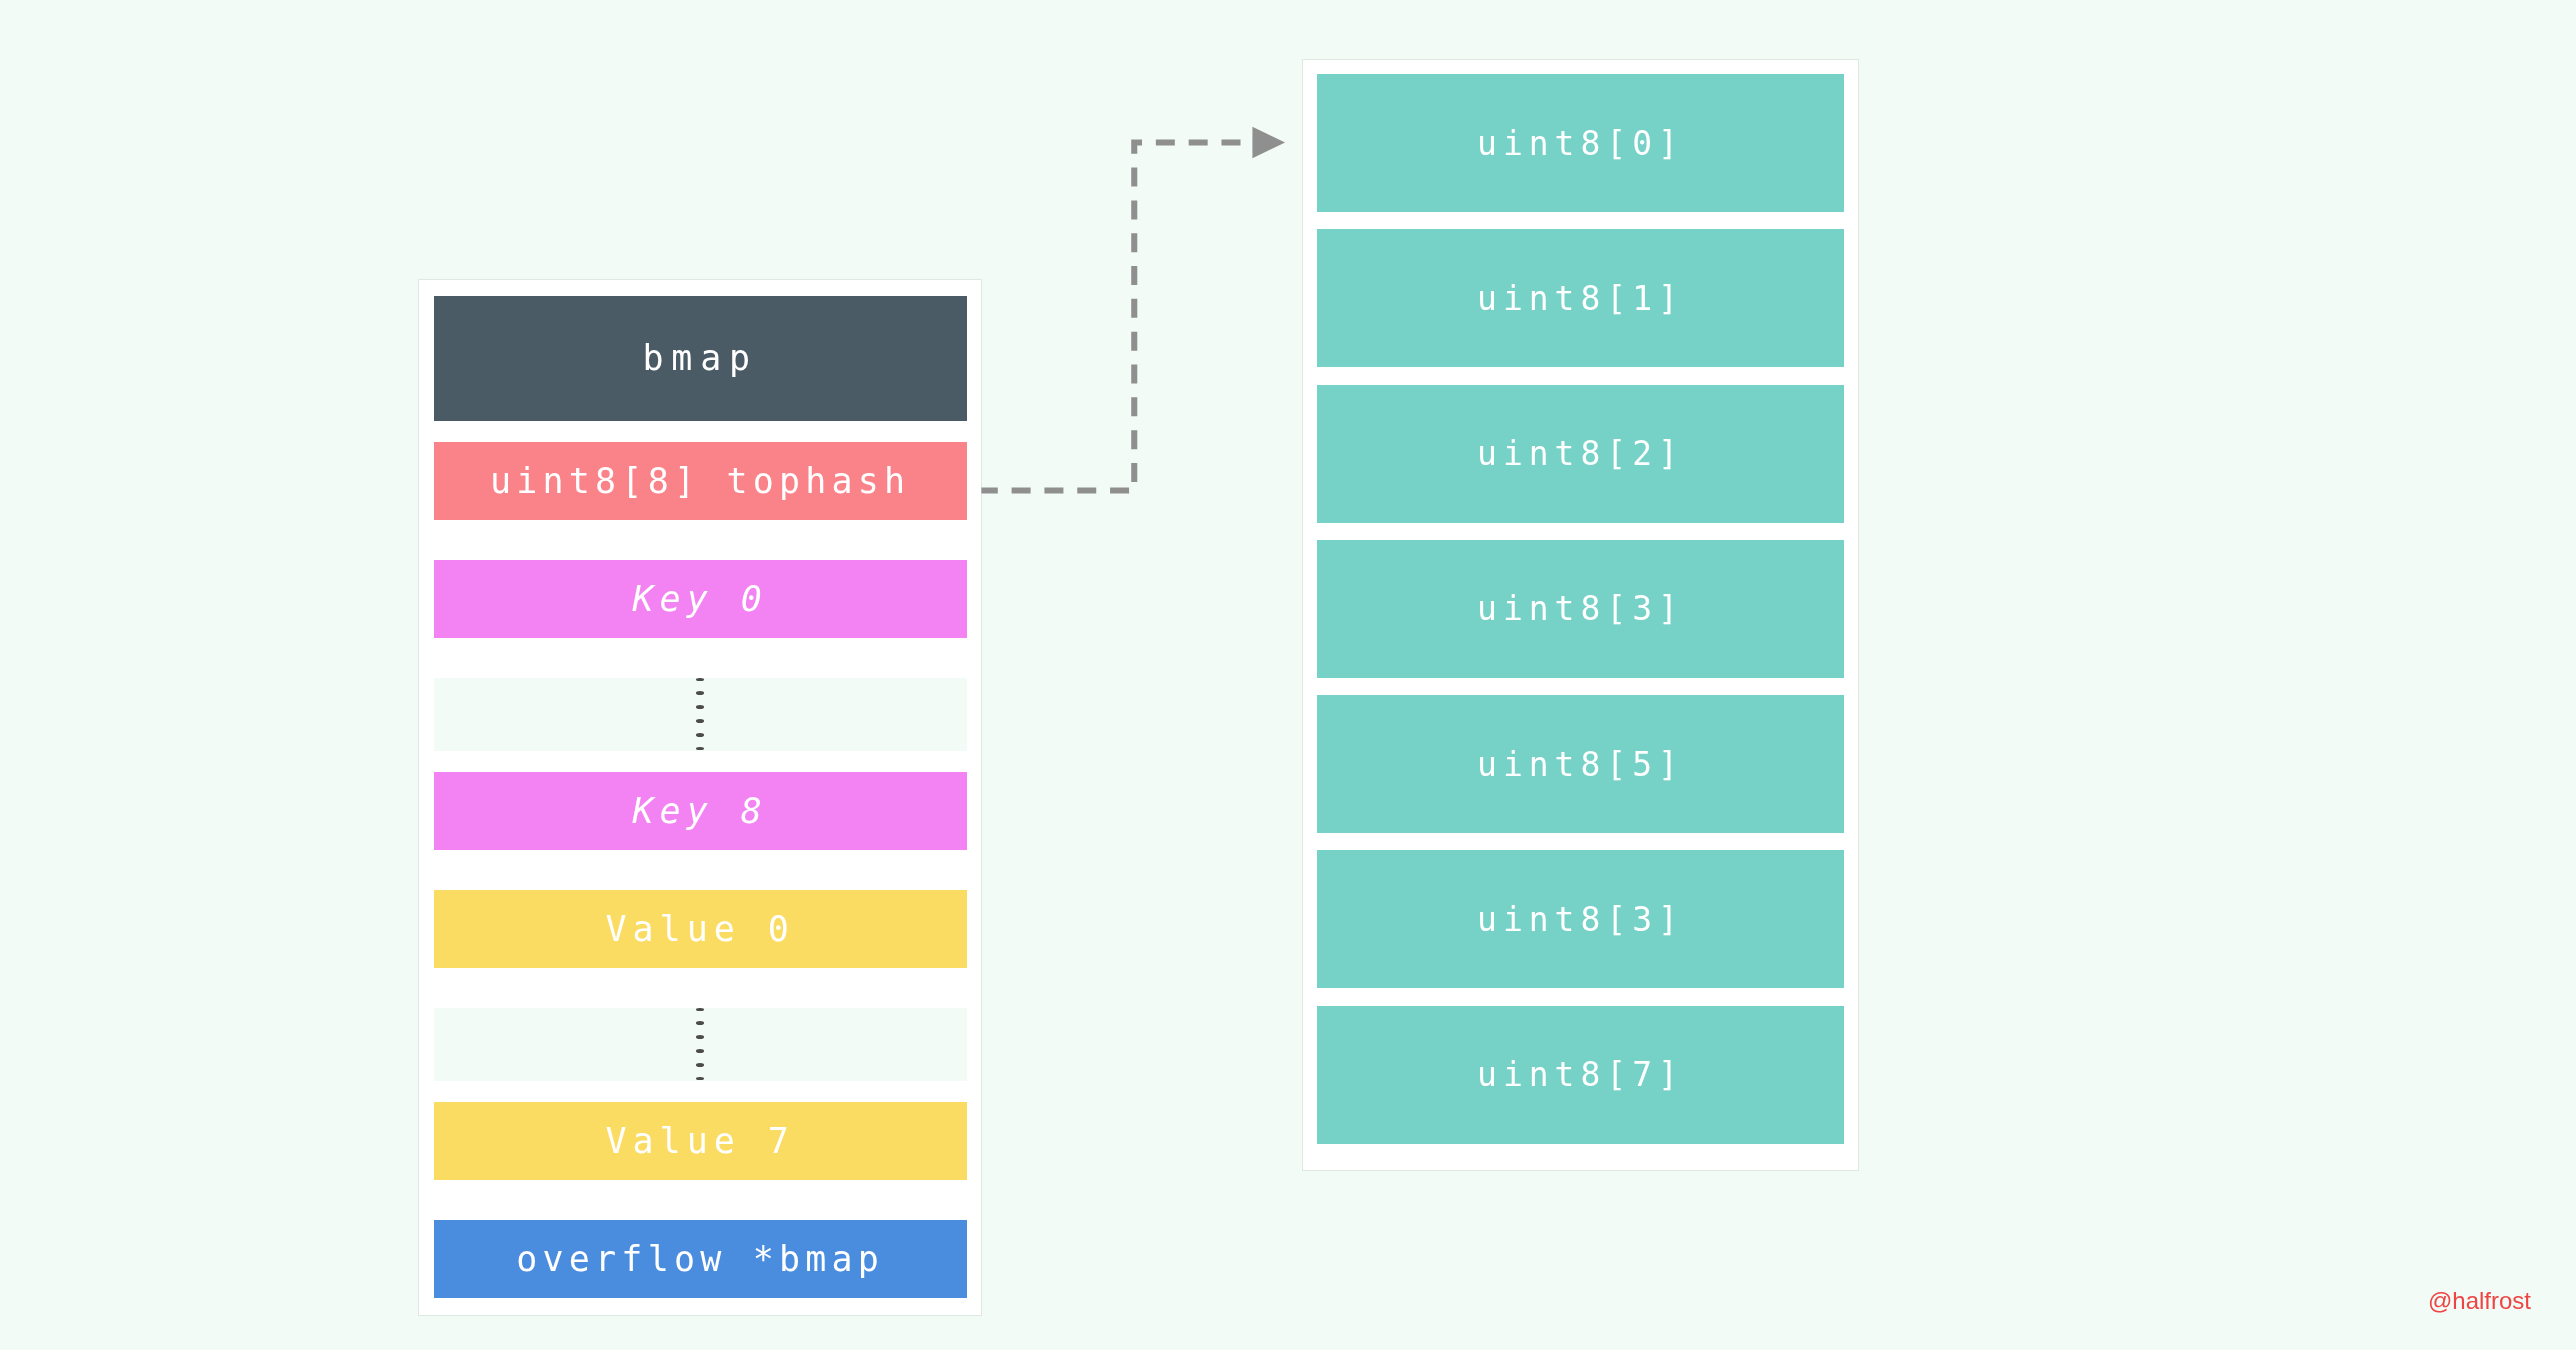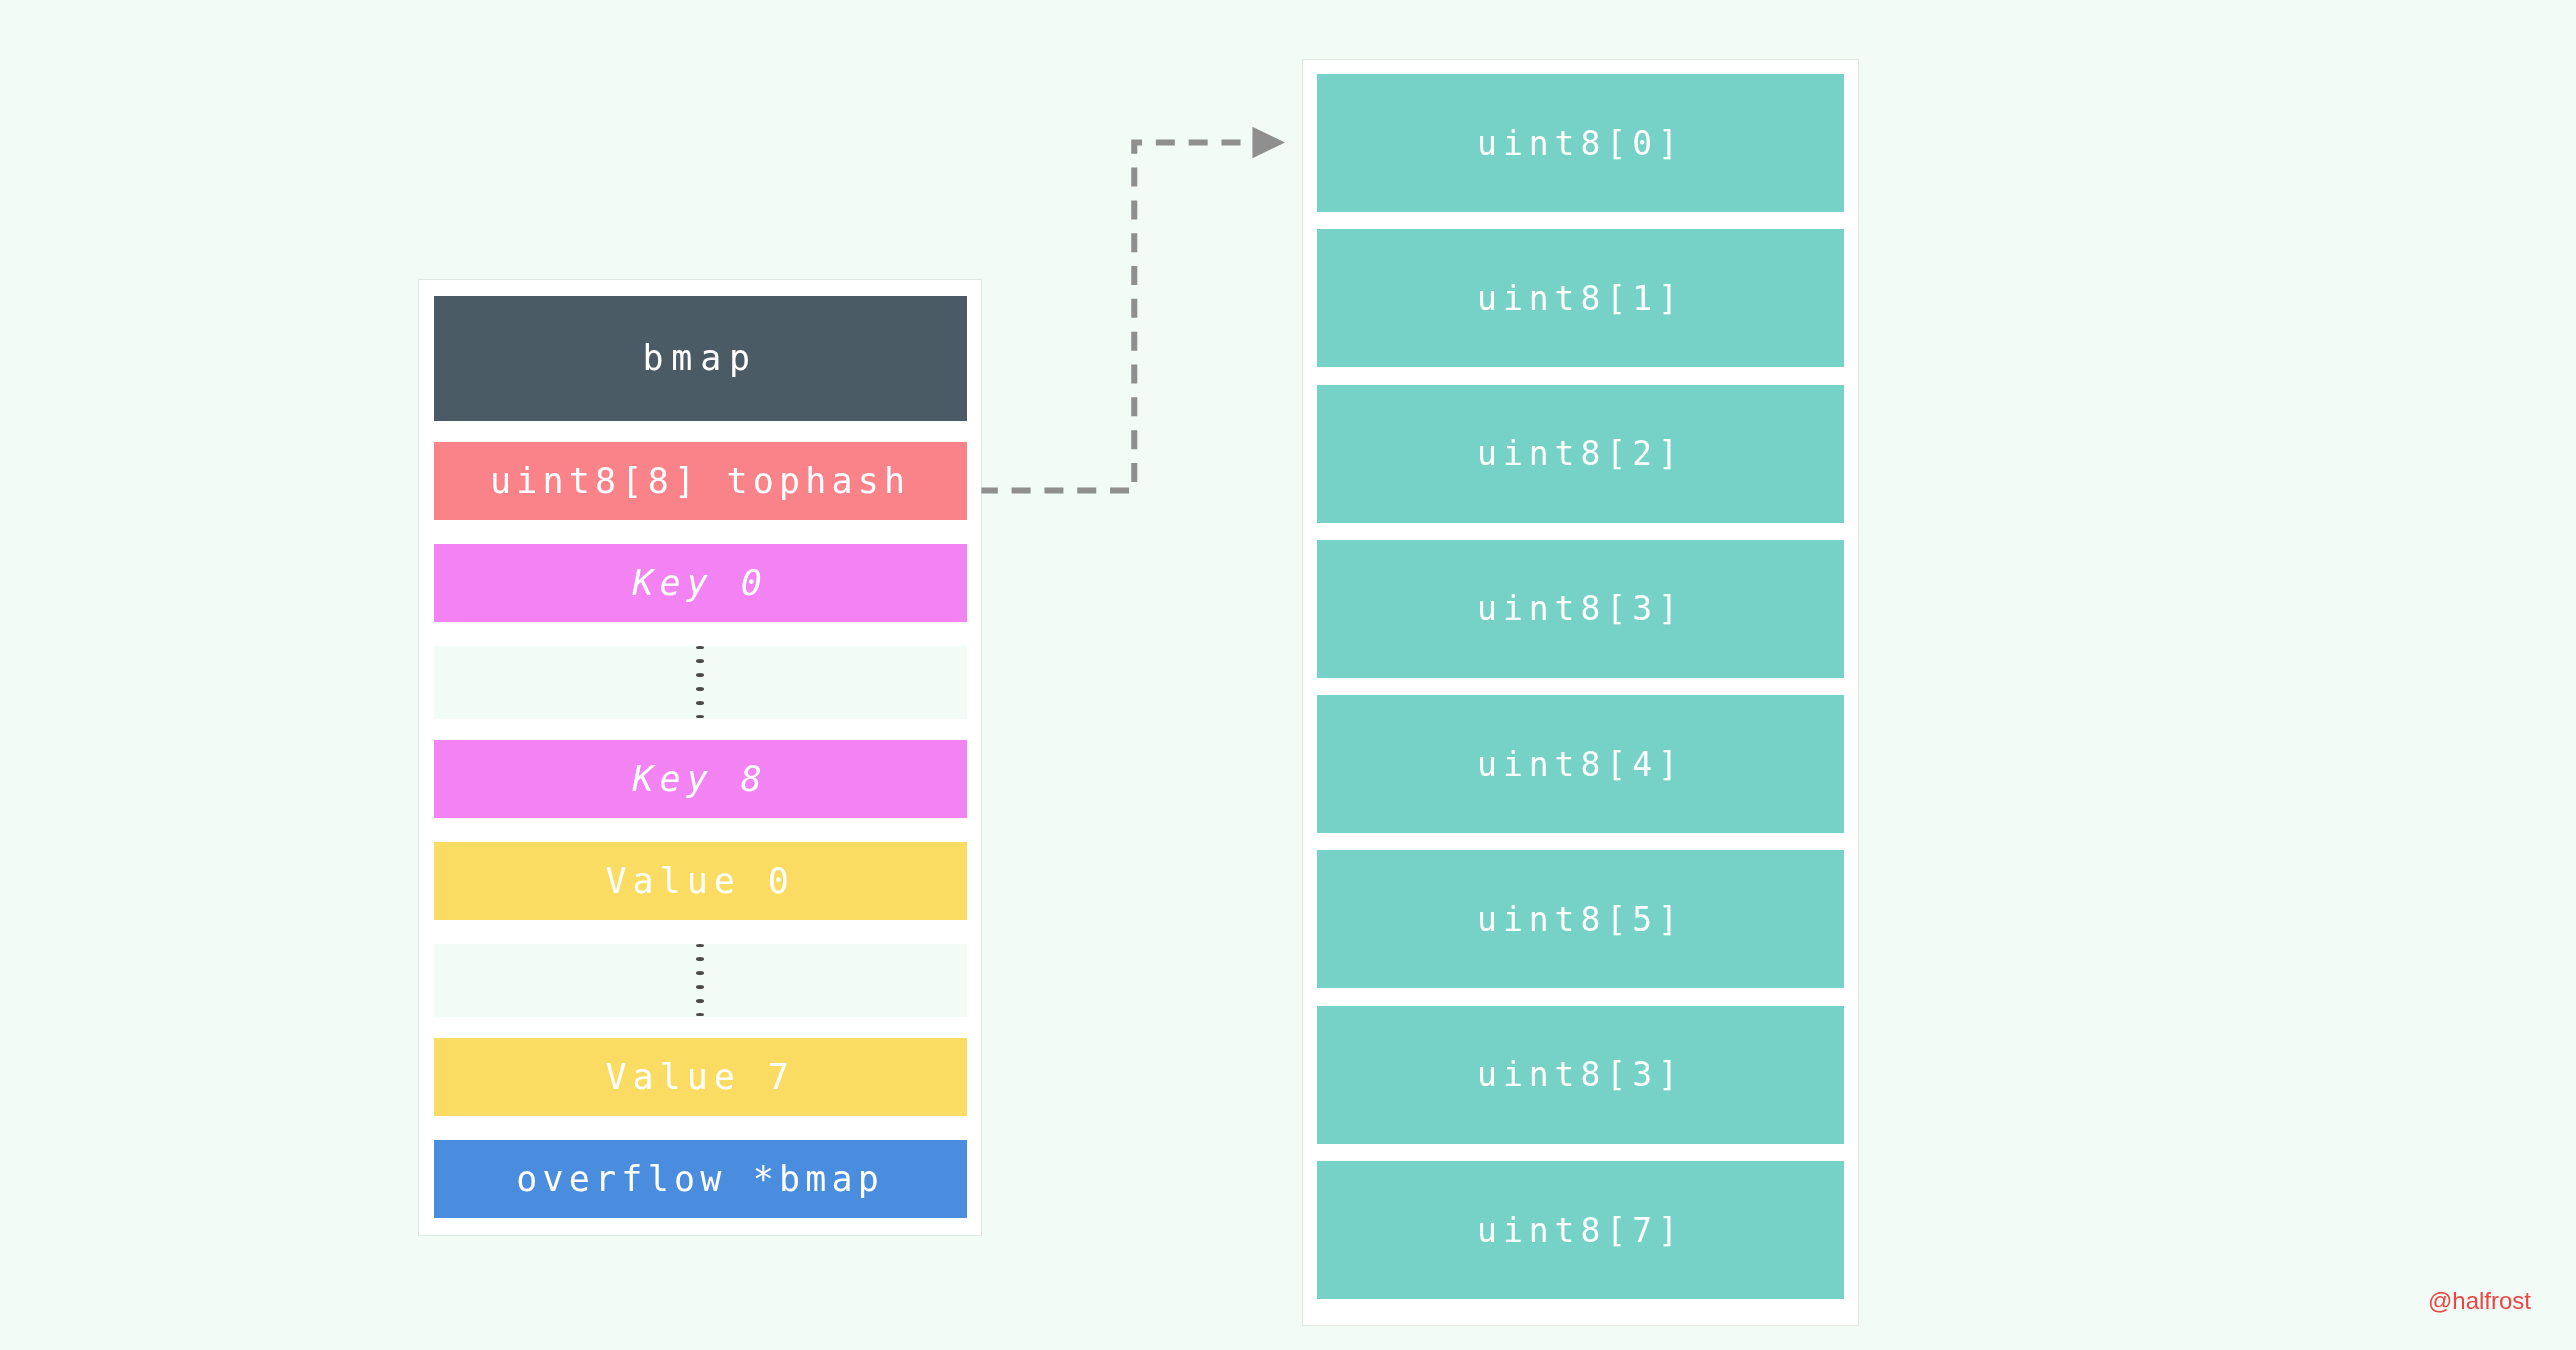--- a/index.html
+++ b/index.html
@@ -39,21 +39,21 @@
     width: 533px;
     height: 78px;
     display: flex;
     align-items: center;
     justify-content: center;
     color: #ffffff;
     font-size: 35px;
     letter-spacing: 6px;
     font-weight: 400;
     box-sizing: border-box;
-    margin-bottom: 24px;
+    margin-bottom: 40px;
   }
   .field:last-child { margin-bottom: 0; }
 
   .field.header {
     background: #4a5b66;
     height: 125px;
     letter-spacing: 7.8px;
     margin-bottom: 21px;
     text-align: right;
   }
@@ -199,23 +199,20 @@
     <div class="cell">
       <span>uint8[1]</span>
     </div>
     <div class="cell">
       <span>uint8[2]</span>
     </div>
     <div class="cell">
       <span>uint8[3]</span>
     </div>
     <div class="cell">
-      <span>uint8[4]</span>
-    </div>
-    <div class="cell">
       <span>uint8[5]</span>
     </div>
     <div class="cell">
       <span>uint8[3]</span>
     </div>
     <div class="cell">
       <span>uint8[7]</span>
     </div>
   </div>
 

